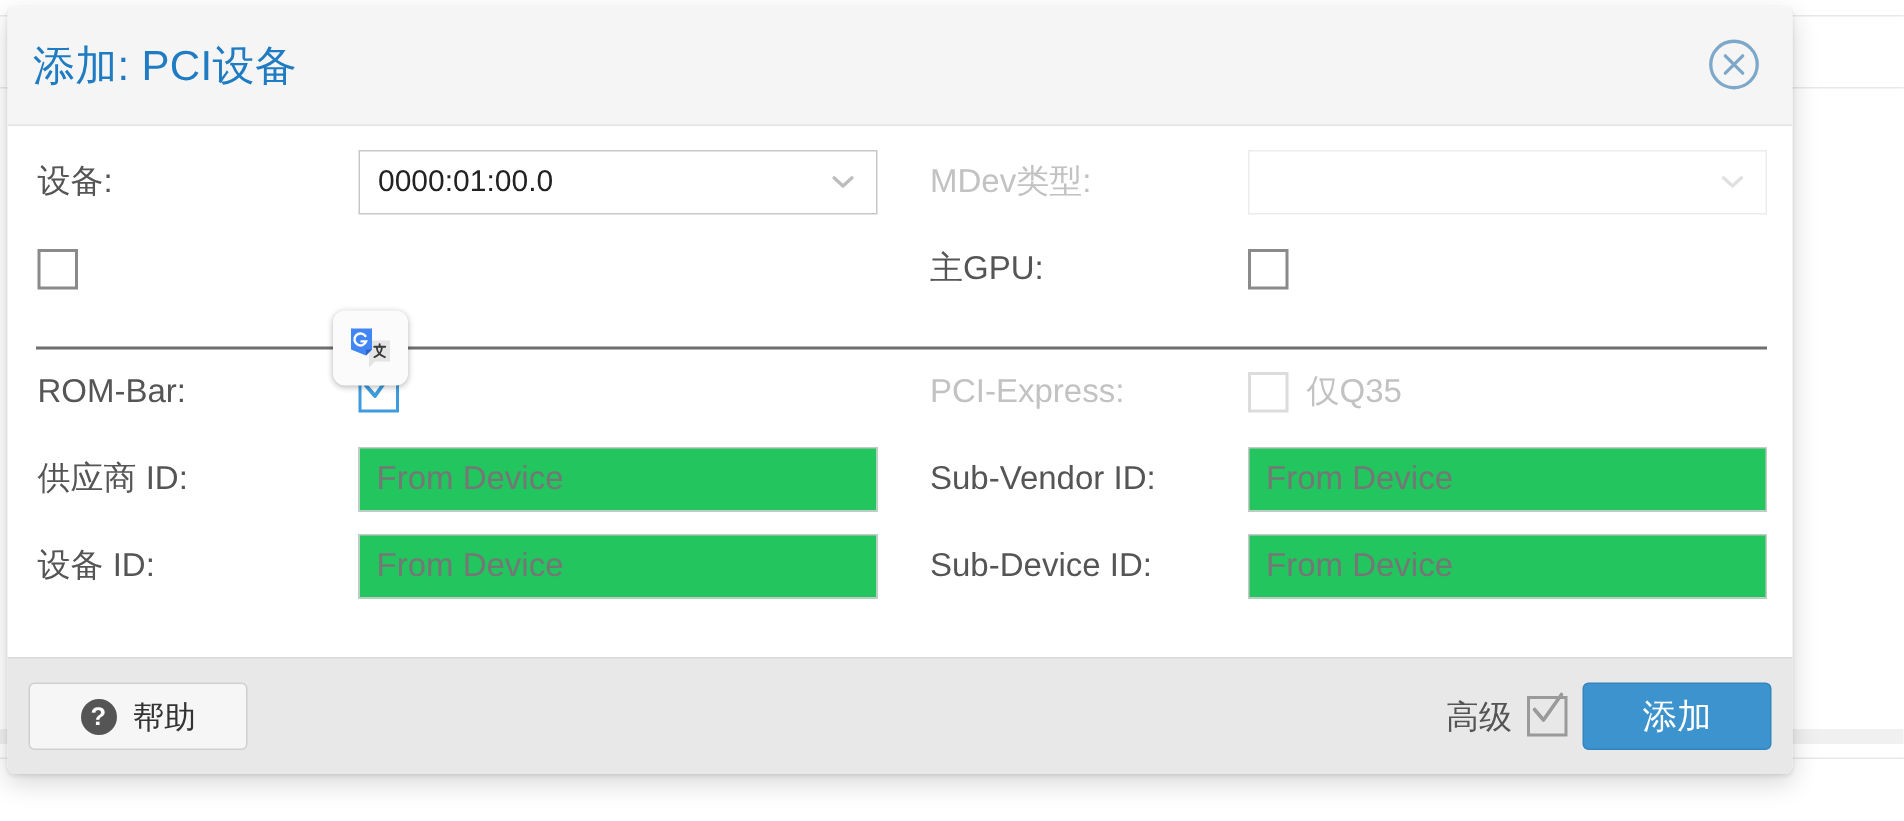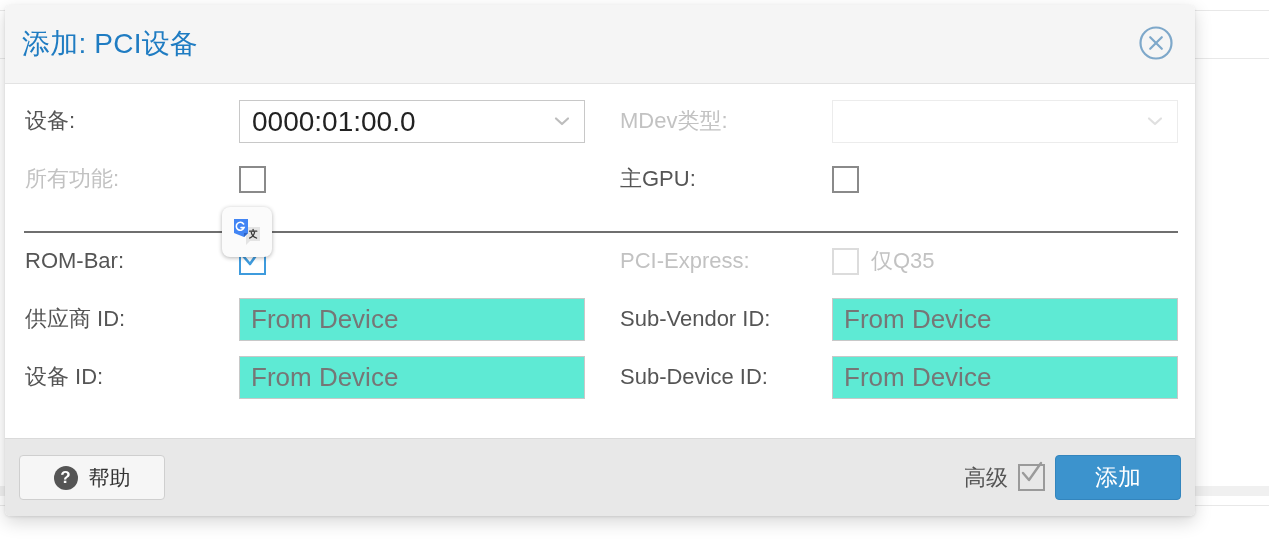--- a/index.html
+++ b/index.html
@@ -151,44 +151,44 @@
     background: #ffffff;
     box-sizing: border-box;
     cursor: pointer;
   }
   .select-box.muted { border-color: #ececec; }
   .select-value {
     position: absolute;
     left: 12px;
     top: 0;
     line-height: 41px;
-    font-size: 28px;
+    font-size: 20px;
     color: #222222;
     white-space: nowrap;
   }
   .select-caret {
     position: absolute;
     right: 12px;
     top: 50%;
     transform: translateY(-50%);
     width: 20px;
     height: 20px;
   }
   .select-caret svg { display: block; }
 
   
   .text-input {
     position: relative;
     width: 346px;
     height: 43px;
     border: 1px solid #c8c8c8;
-    background: #5eead4;
+    background: #22c55e;
     box-sizing: border-box;
     font-family: inherit;
-    font-size: 26px;
+    font-size: 22px;
     color: #333333;
     padding: 0 0 0 11px;
     outline: none;
     border-radius: 0;
   }
   .text-input::placeholder { color: #767676; opacity: 1; }
 
   
   .cb {
     width: 27px;
@@ -369,21 +369,20 @@
             <svg width="20" height="20" viewBox="0 0 20 20">
               <path d="M4 7.5 L10 13 L16 7.5" fill="none" stroke="#e0e0e0" stroke-width="2.2" stroke-linecap="round" stroke-linejoin="round"></path>
             </svg>
           </span>
         </div>
       </div>
     </div>
 
     <div class="form-row row2">
       <div class="col-left">
-        <span class="fld-label muted">所有功能:</span>
         <span class="cb"></span>
       </div>
       <div class="col-right">
         <span class="fld-label">主GPU:</span>
         <span class="cb"></span>
       </div>
     </div>
 
     <div class="form-row row3">
       <div class="col-left">

